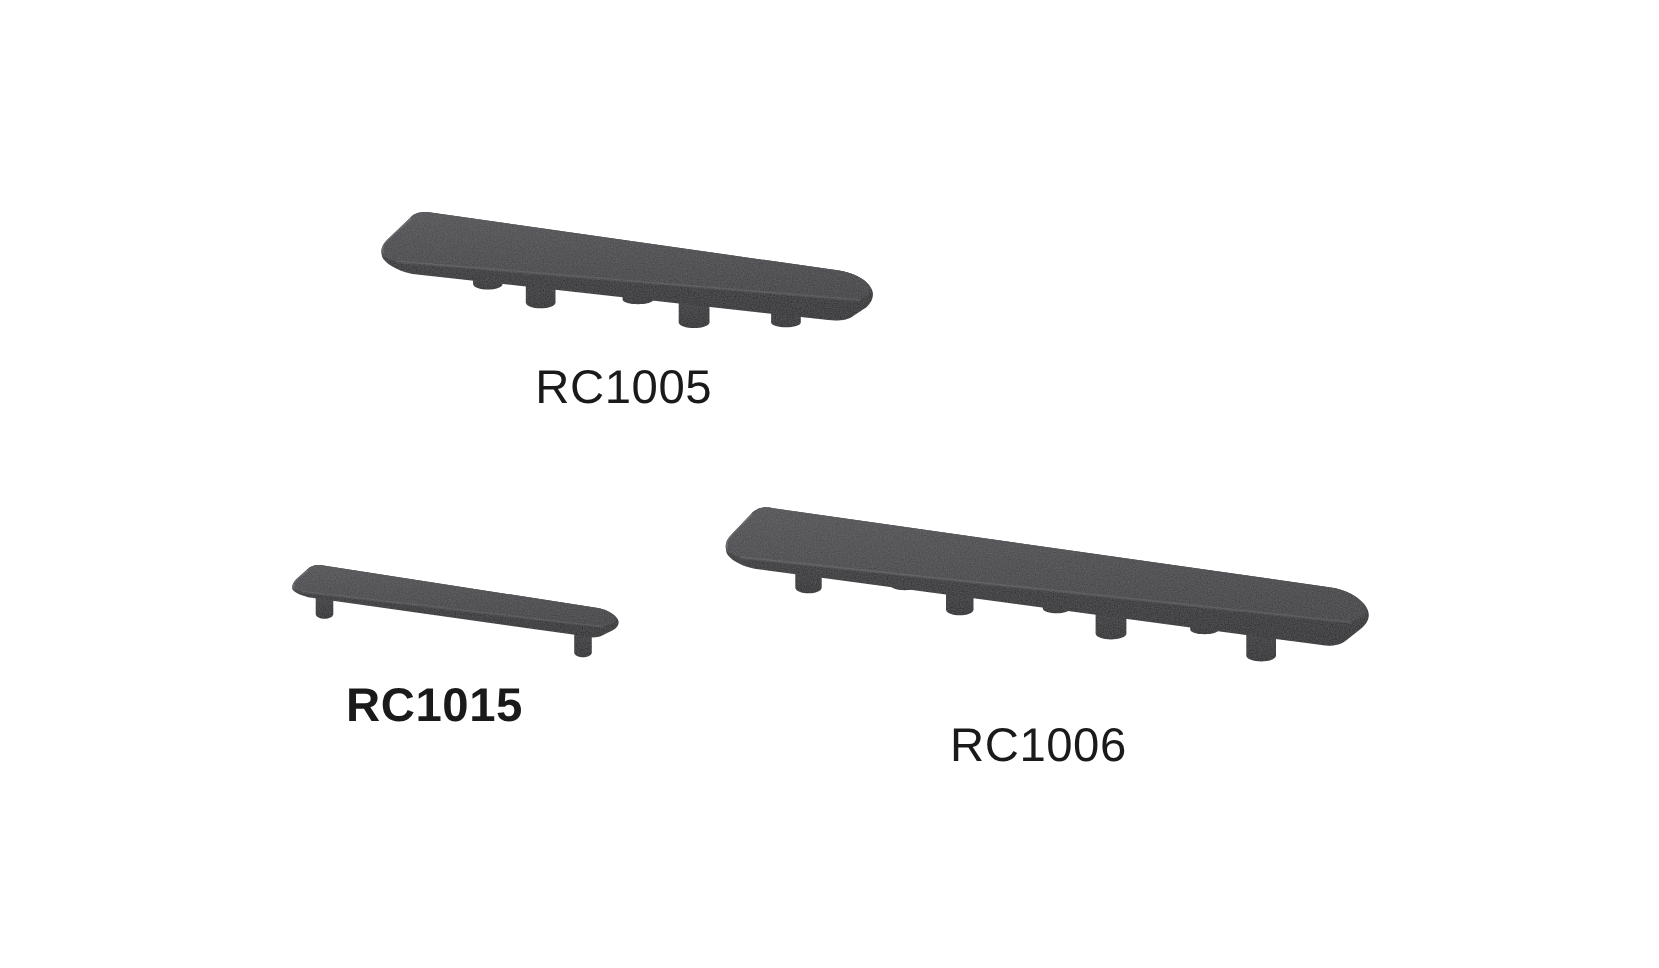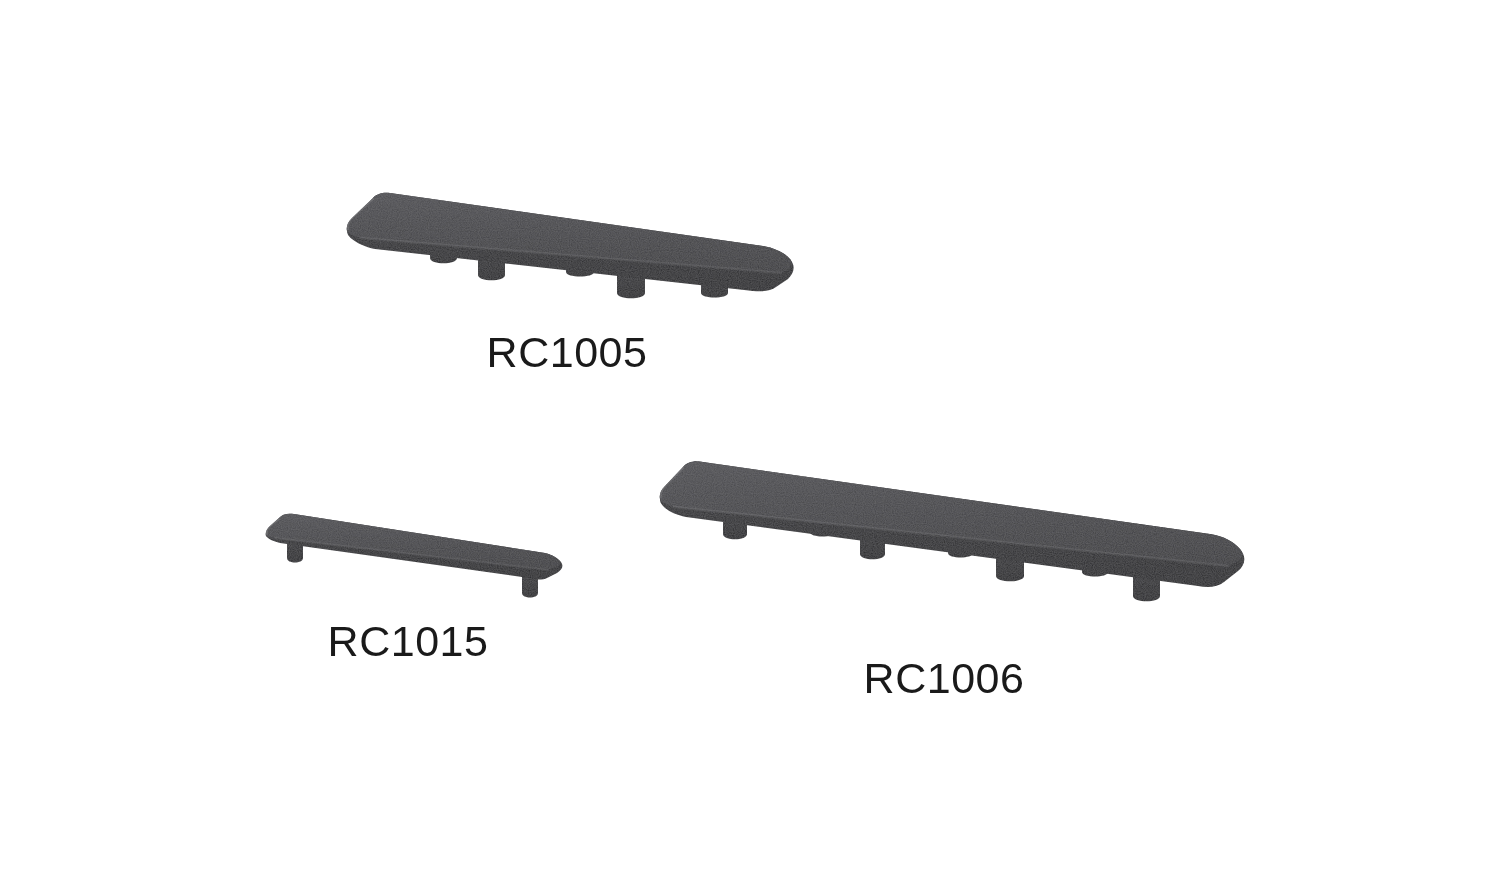--- a/index.html
+++ b/index.html
@@ -29,21 +29,21 @@
     text-align: center;
     font-size: 43px;
     line-height: 1.0;
     letter-spacing: 0.5px;
     color: #1a1a1a;
     white-space: nowrap;
   }
   #render-rc1005 { left: 335px; top: 185px; }
   #label-rc1005  { left: 407px; top: 331px; }
   #render-rc1015 { left: 255px; top: 505px; }
-  #label-rc1015  { left: 248px; top: 620px; }
+  #label-rc1015  { left: 235px; top: 620px; font-weight: bold; }
   #render-rc1006 { left: 650px; top: 450px; }
   #label-rc1006  { left: 784px; top: 657px; }
 </style>
 </head>
 <body>
 
 <div class="canvas">
 
   <svg width="0" height="0" style="position:absolute" aria-hidden="true">
     <defs>

